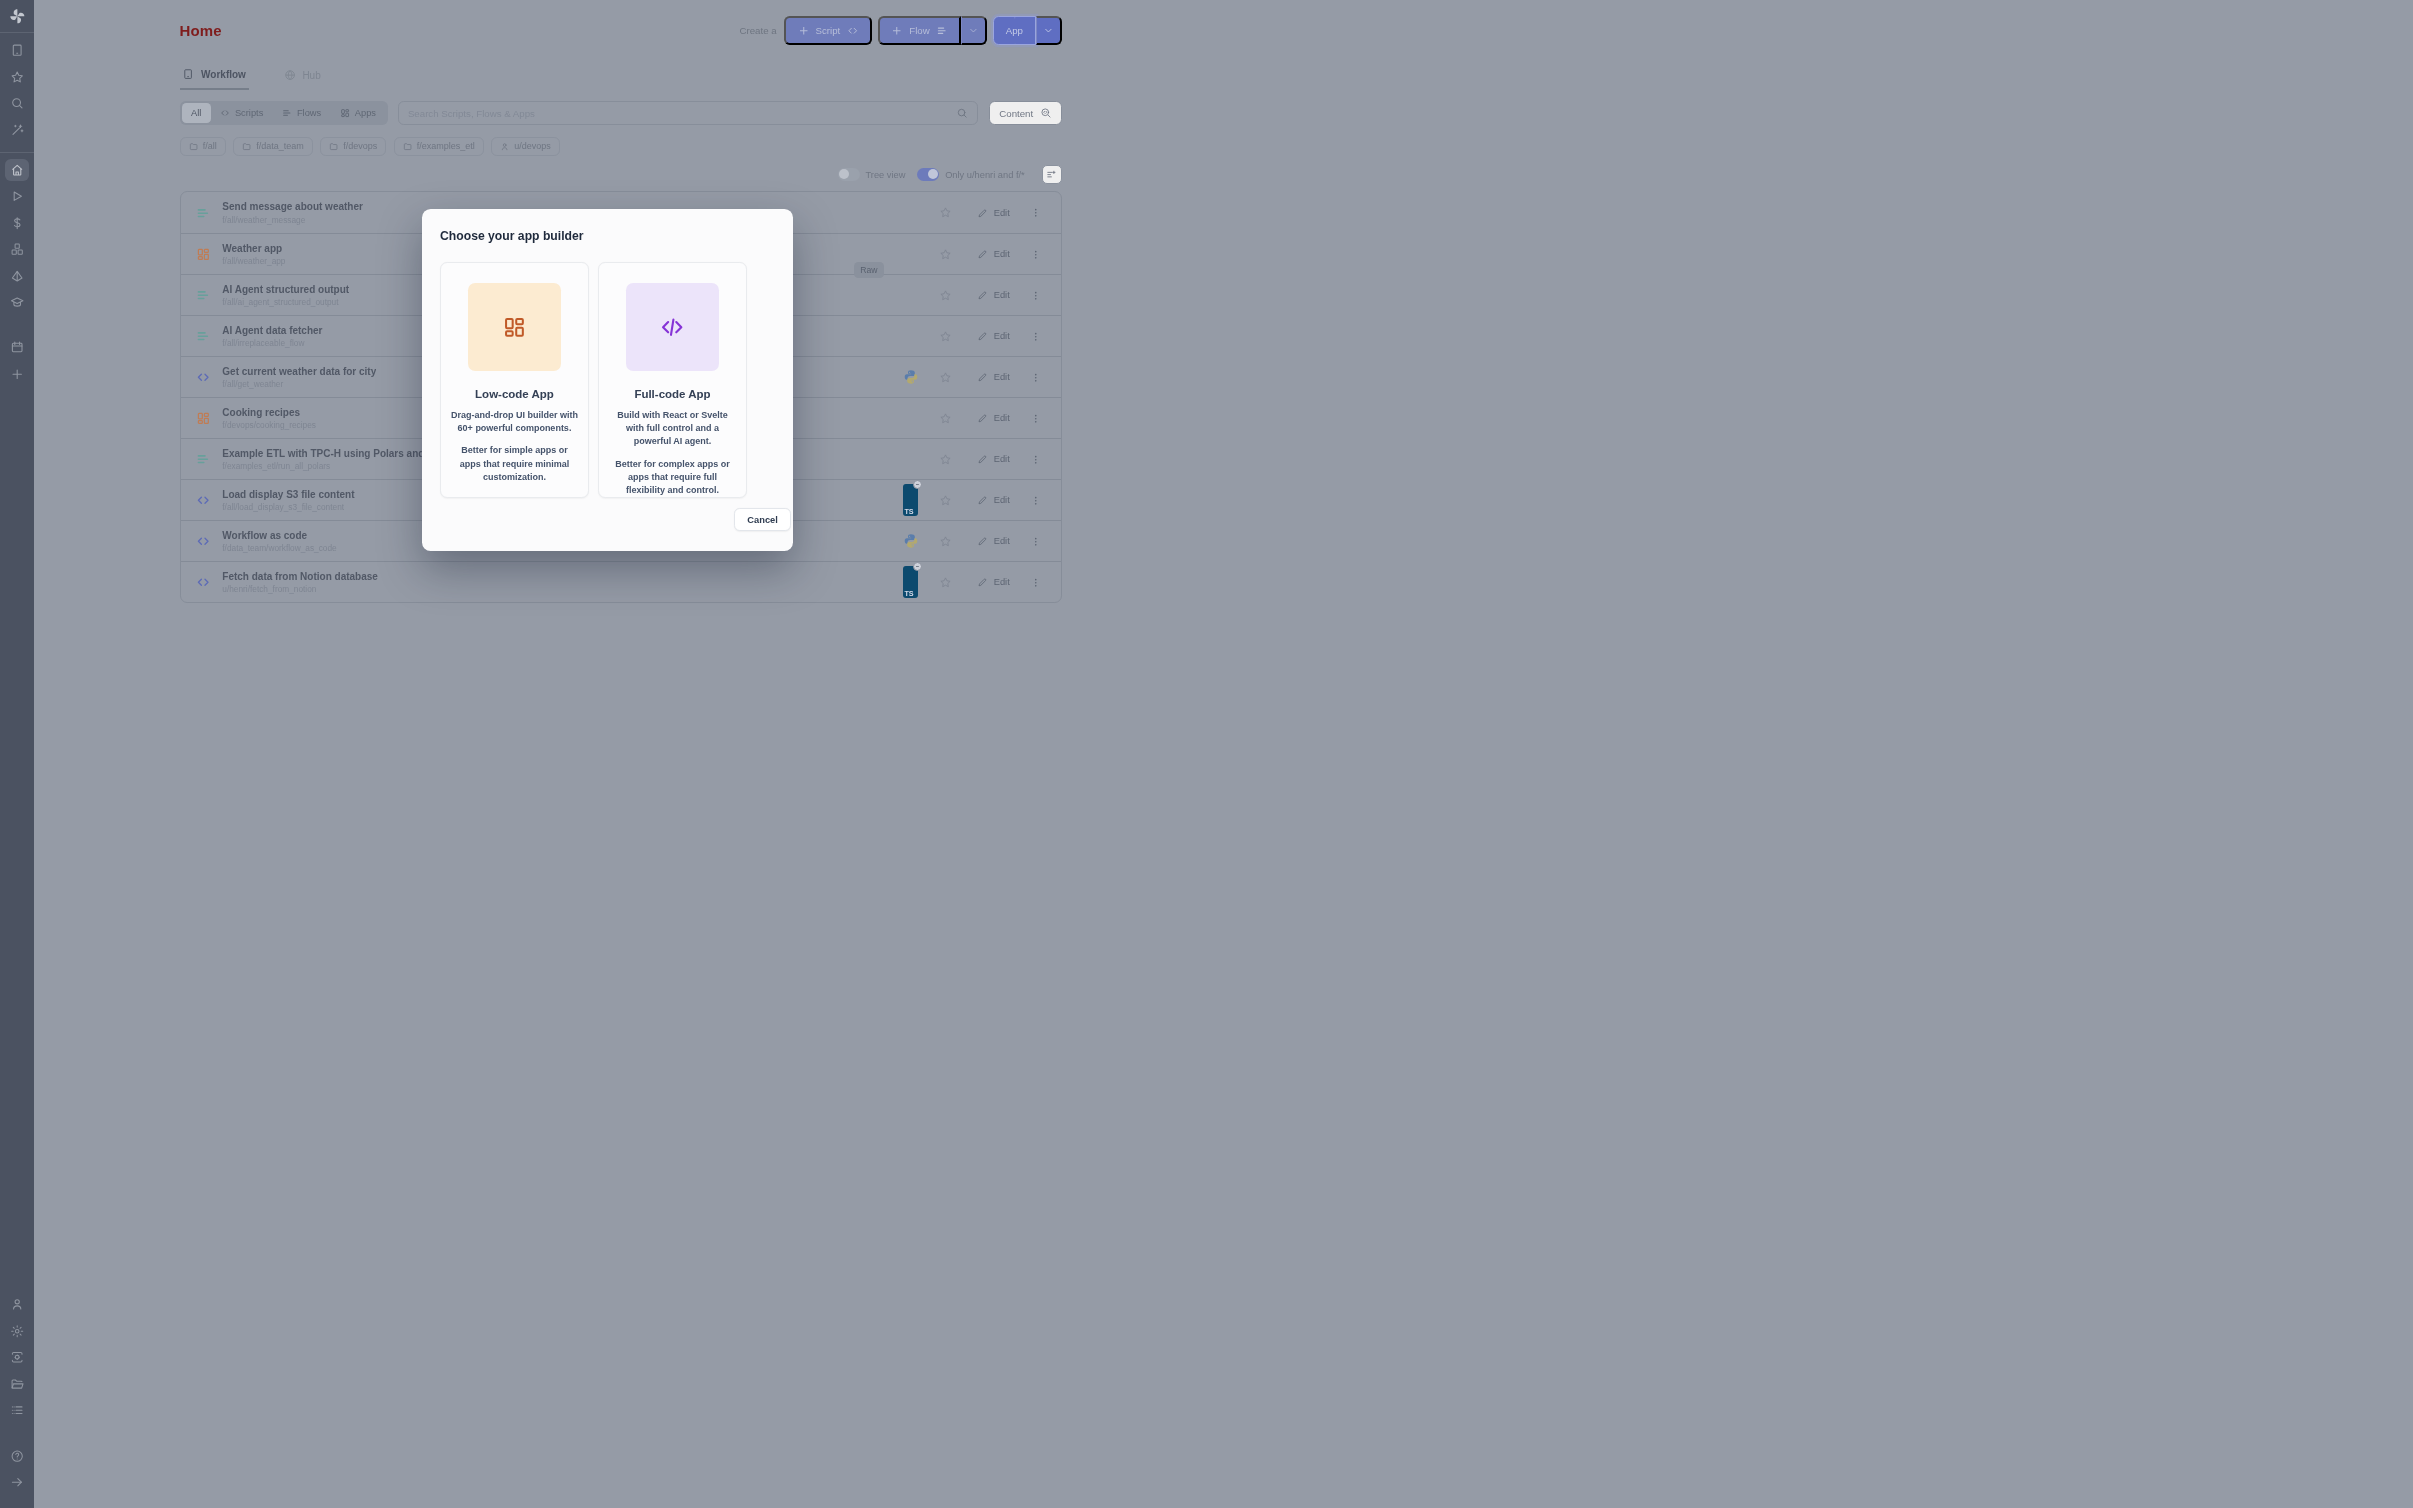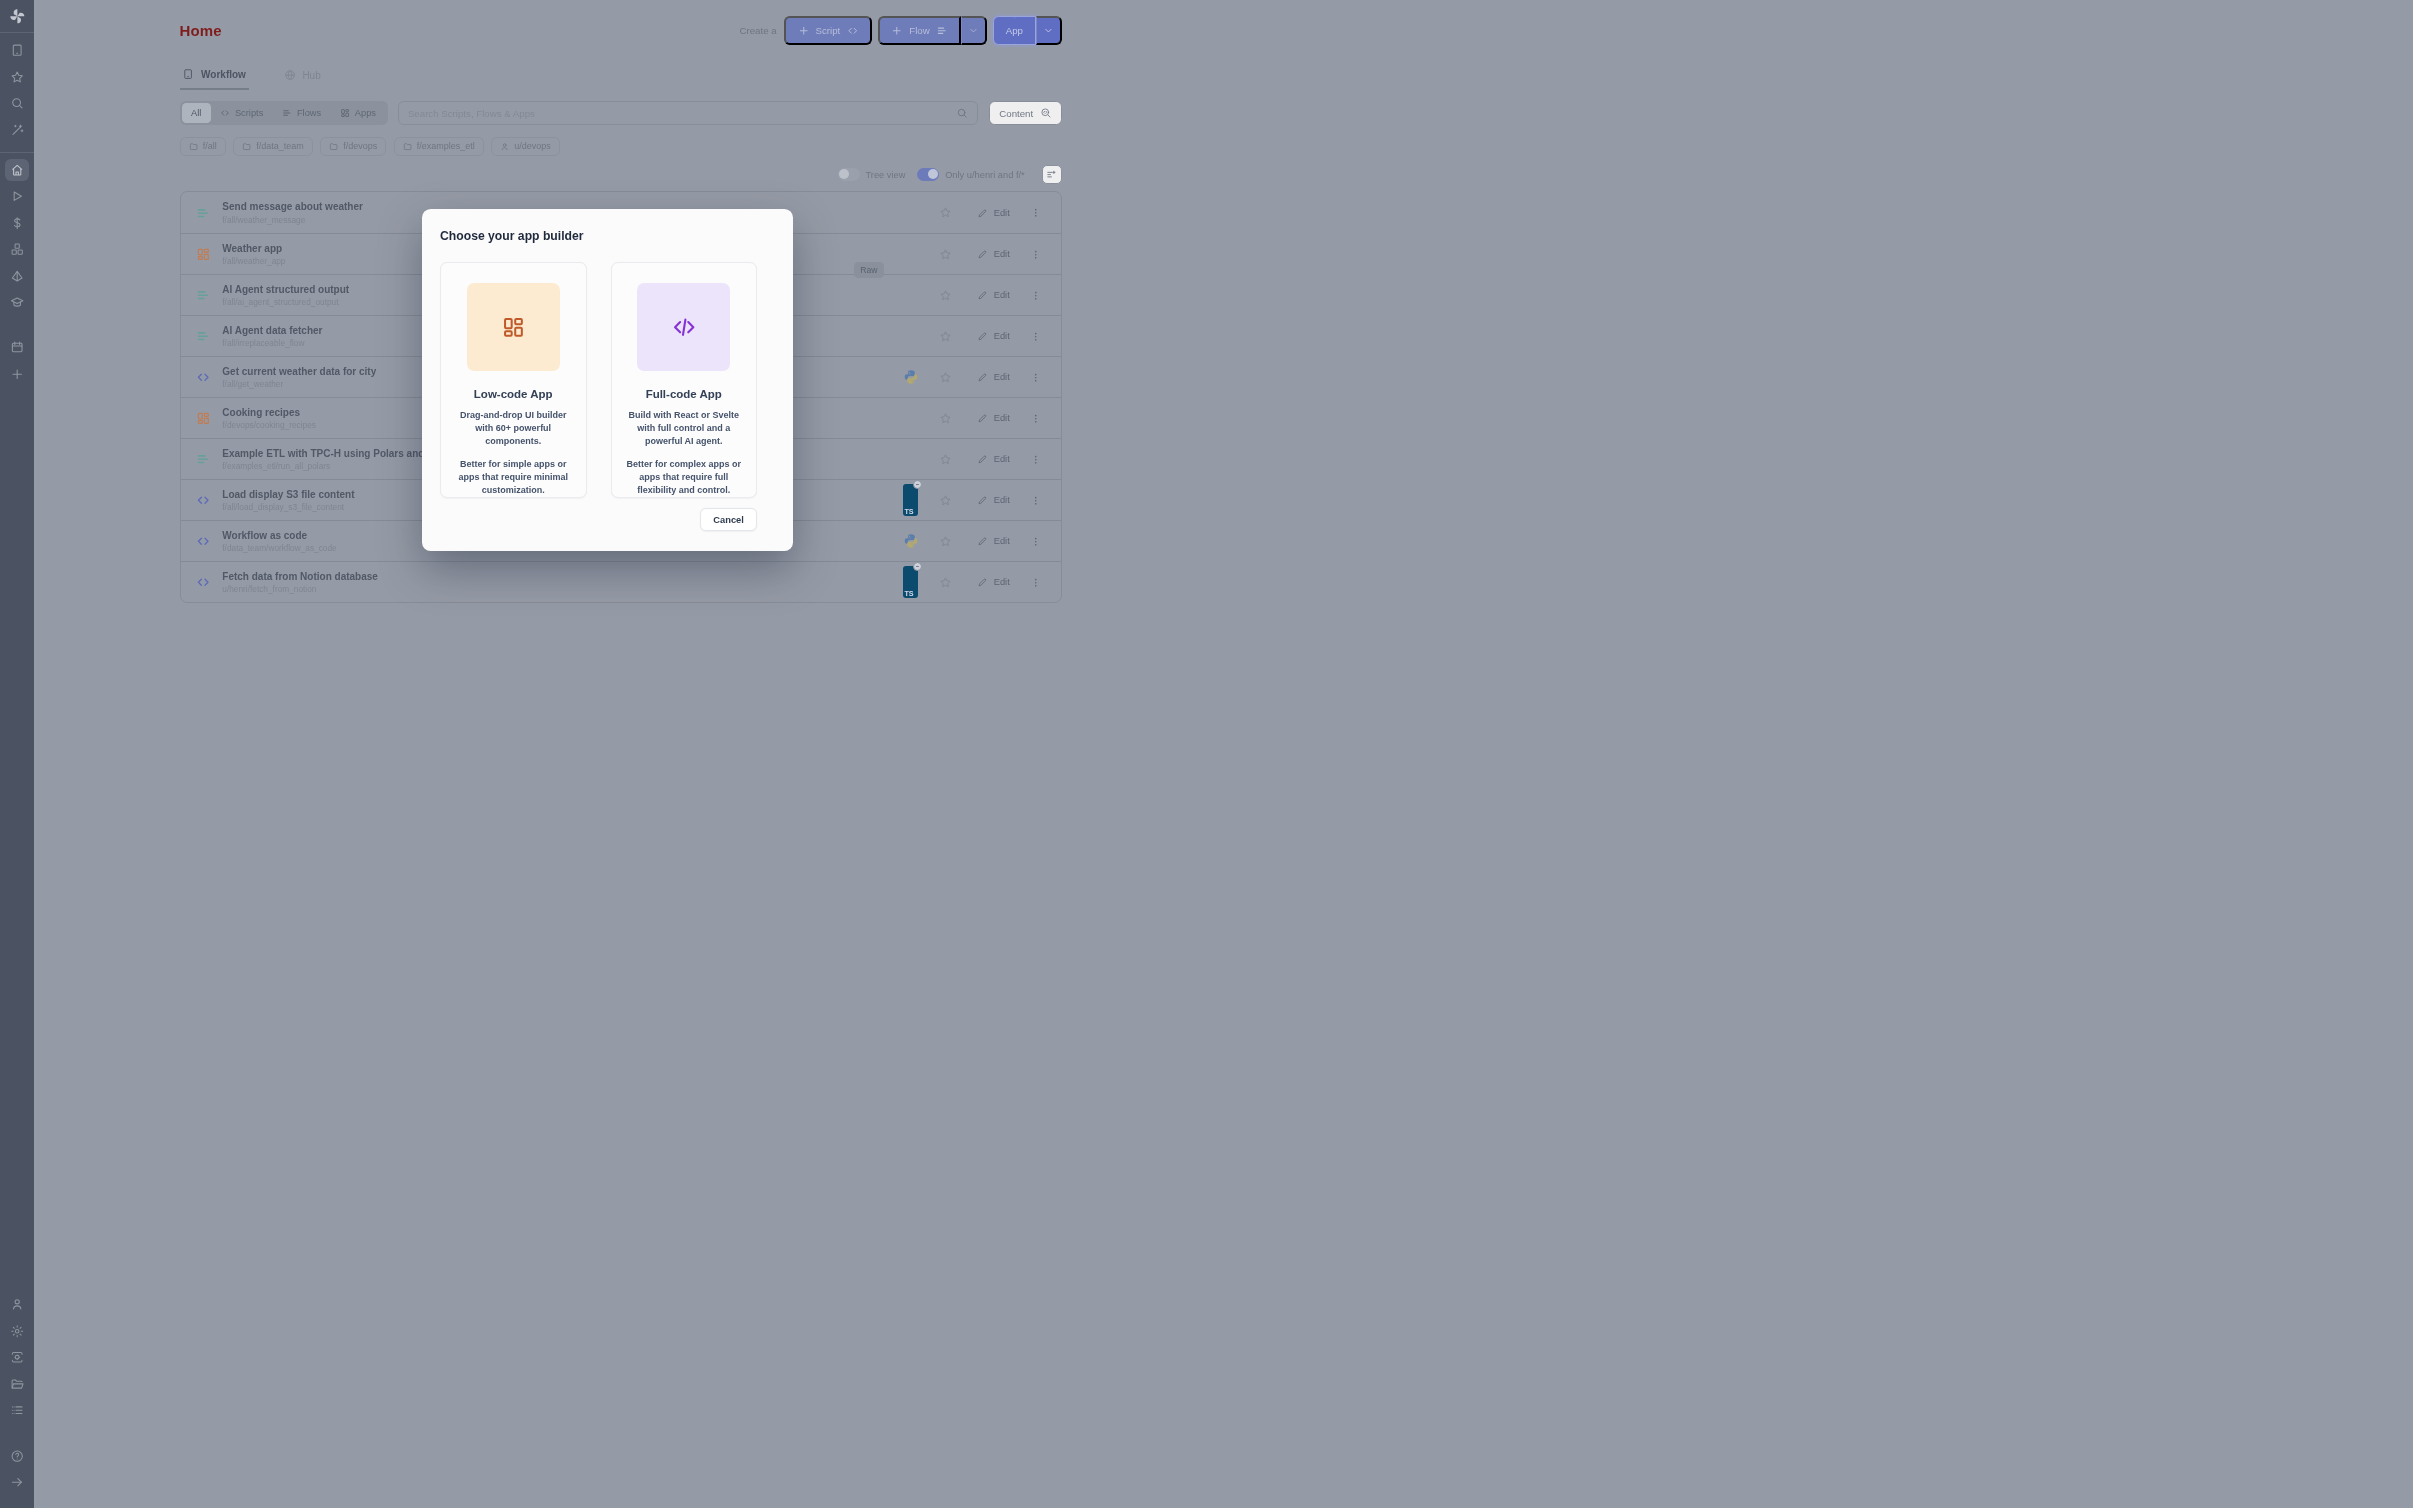--- a/index.html
+++ b/index.html
@@ -121,24 +121,24 @@
   .tsicon span{ color:#d4dae8; font-size:7.2px; font-weight:bold; }
   .tsicon i{ position:absolute; top:-4.3px; right:-4.3px; width:9.3px; height:9.3px; border-radius:50%;
     background:#cdd1da; border:0.7px solid #8b919d; }
   .tsicon i::before{ content:""; position:absolute; left:2.2px; top:2.9px; width:1.4px; height:1.4px; border-radius:50%; background:#6b7280; }
   .tsicon i::after{ content:""; position:absolute; right:2.2px; top:2.9px; width:1.4px; height:1.4px; border-radius:50%; background:#6b7280; }
 
   
   .modal{
     position:fixed; left:422px; top:209px; width:371px; height:342px; z-index:50;
     background:#fbfbfc; border-radius:8.6px; box-shadow:0 18px 43px rgba(15,23,42,.35);
-    padding:20px 36px 20px 18px; display:flex; flex-direction:column;
+    padding:20px 2px 20px 18px; display:flex; flex-direction:column;
   }
   .modal-title{ font-size:12.2px; font-weight:bold; color:#1f2a3c; }
-  .cards{ display:flex; gap:24px; margin-top:19.4px; }
+  .cards{ display:flex; gap:9px; margin-top:19.4px; }
   .card{
     width:149px; height:236px; border:0.7px solid #e9ebee; border-radius:7.2px; background:#fcfcfd;
     display:flex; flex-direction:column; align-items:center; padding:19.4px 9.3px 0;
     box-shadow:0 0.7px 1.4px rgba(0,0,0,.04);
   }
   .card-art{ width:93px; height:88px; border-radius:7.2px; display:flex; align-items:center; justify-content:center; }
   .card-art svg{ width:24.4px; height:24.4px; }
   .art-lowcode{ background:#fcebd1; color:#c05a28; }
   .art-fullcode{ background:#ece4fa; color:#8633d6; }
   .card-head{ margin-top:17px; font-size:11.5px; font-weight:bold; color:#344055; }

